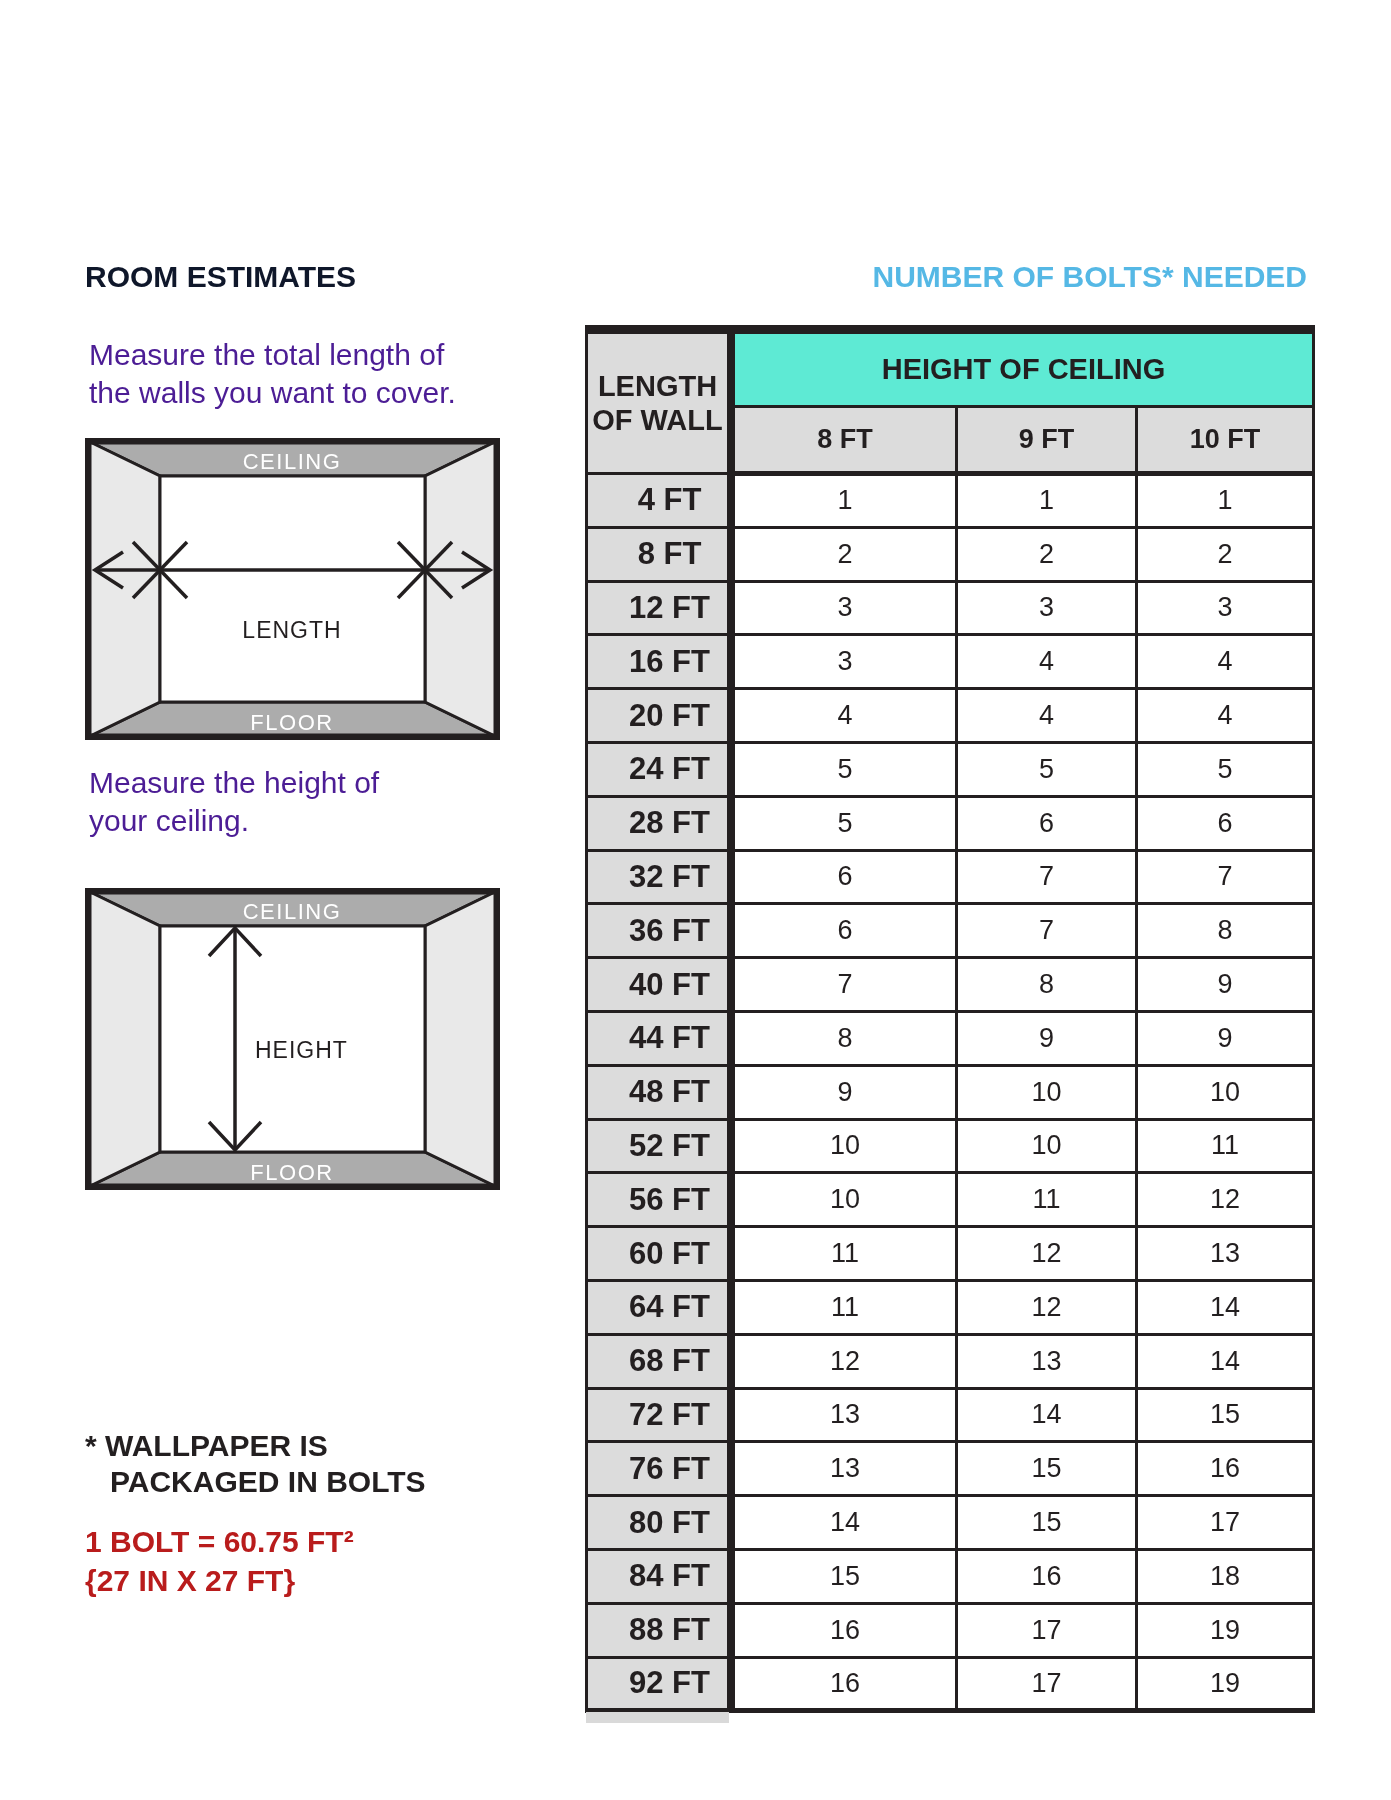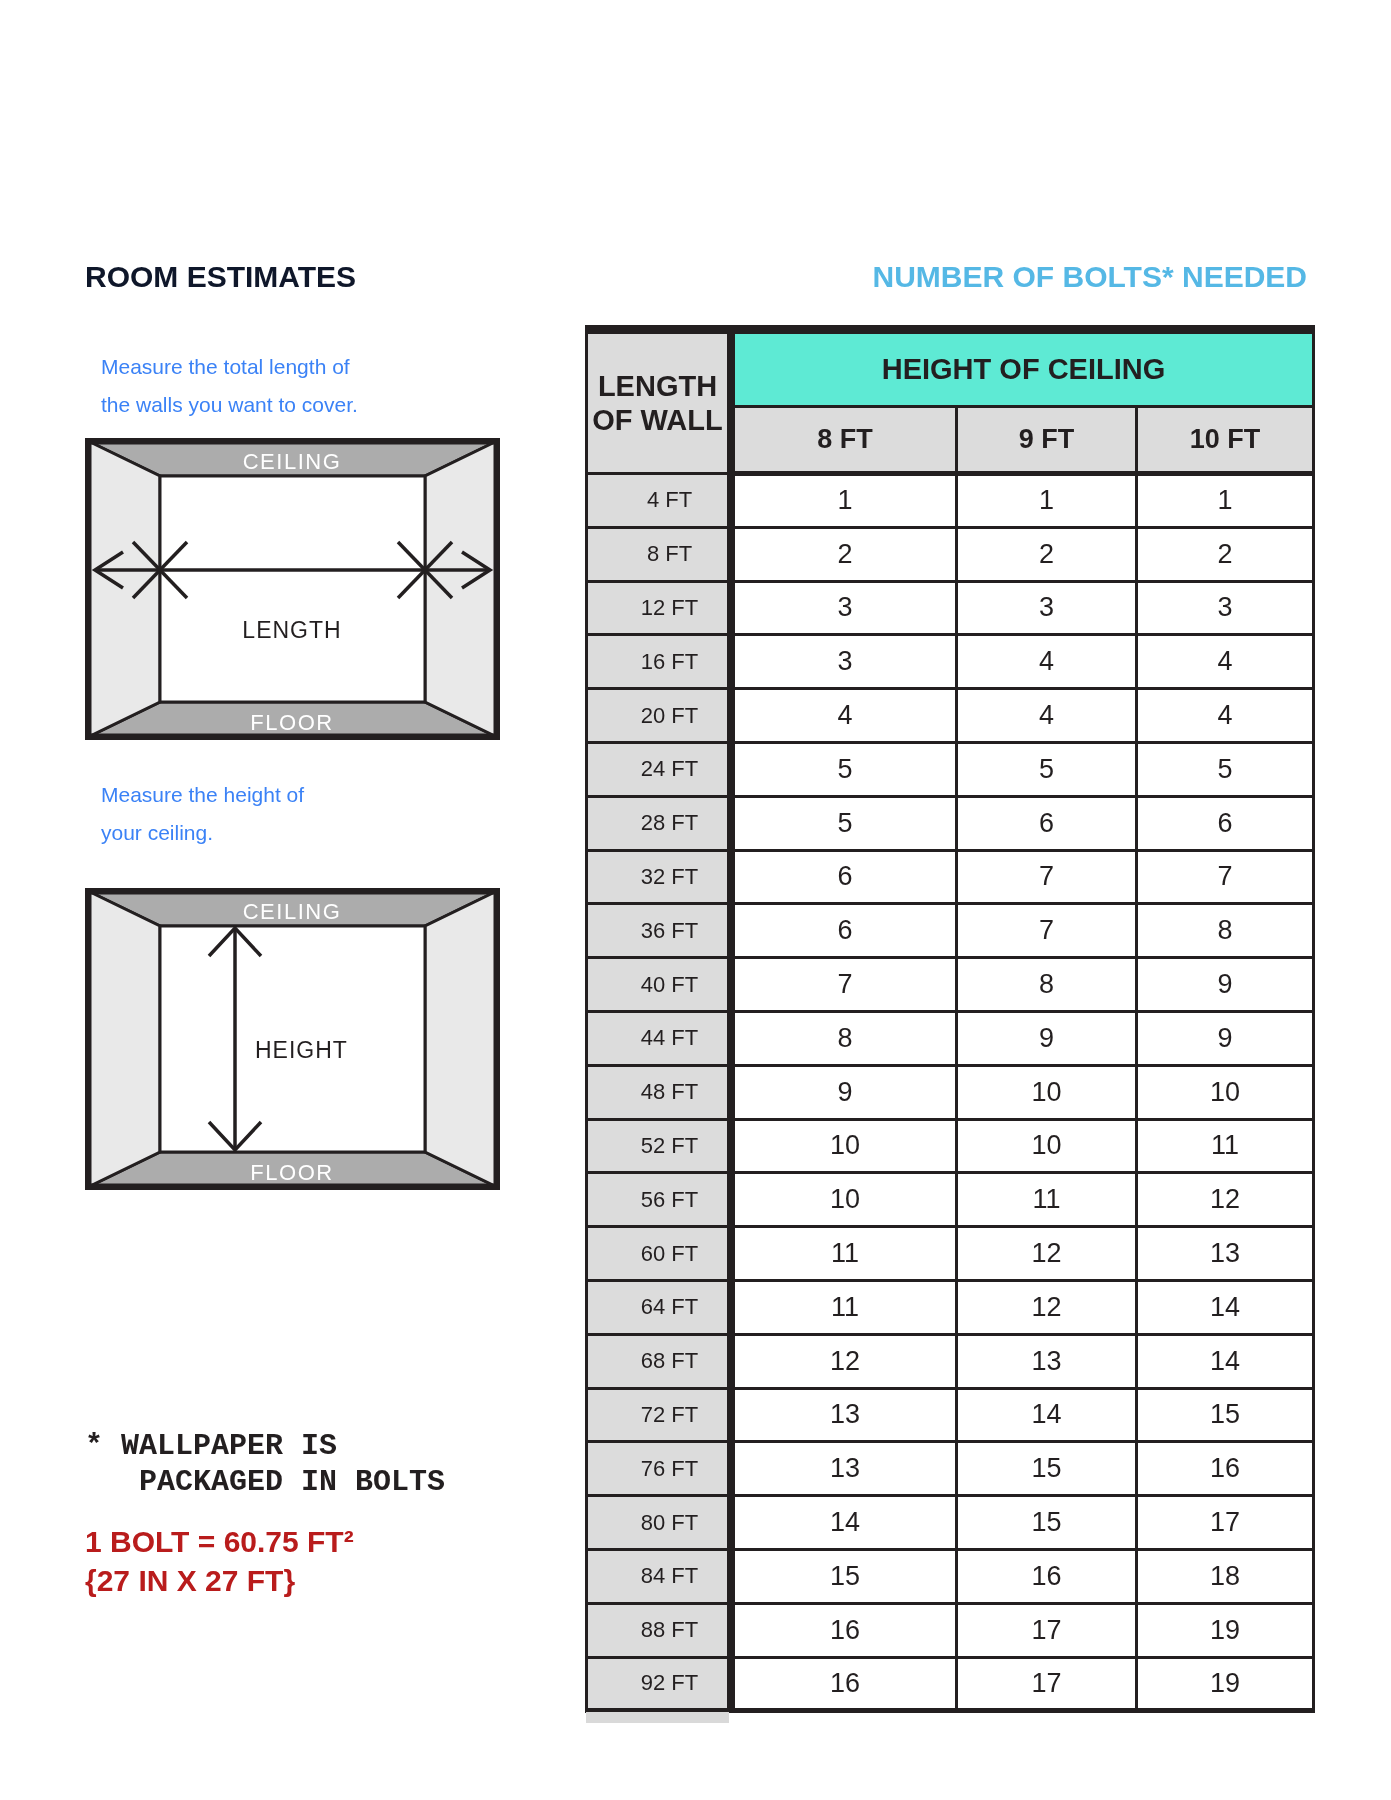--- a/index.html
+++ b/index.html
@@ -20,31 +20,31 @@
     position:absolute;left:85px;top:262px;
     font-size:30px;font-weight:bold;
     color:#0f172a;margin:0;line-height:1;
   }
   .table-heading{
     position:absolute;left:585px;top:262px;width:722px;
     text-align:right;font-size:30px;font-weight:bold;
     color:#55b8e5;margin:0;line-height:1;
   }
   .para{
-    position:absolute;left:85px;margin:16px;
-    font-size:21px;line-height:38px;color:#3b82f6;
+    position:absolute;left:85px;margin:4px;
+    font-size:30px;line-height:38px;color:#4c1d95;
     white-space:pre-line;
   }
   .para1{top:332px;}
   .para2{top:760px;}
   .para3{top:1231px;}
   .footnote{
     position:absolute;left:85px;top:1428px;margin:0;
     font-size:30px;font-weight:bold;line-height:36px;
-    color:#231f20;white-space:pre;font-family:Liberation Mono, monospace;
+    color:#231f20;white-space:pre;
   }
   .bolt-eq{
     position:absolute;left:85px;top:1522px;margin:0;
     font-size:30px;font-weight:bold;line-height:39px;
     color:#b91c1c;white-space:pre-line;
   }
   .diagram{position:absolute;left:85px;width:415px;height:302px;}
   .diagram1{top:438px;}
   .diagram2{top:888px;}
 
@@ -67,21 +67,21 @@
   .bolts-table .span-header{
     height:71px;background:#5eead4;
     font-size:29px;font-weight:bold;
   }
   .bolts-table .sub-header{
     height:63px;background:#dcdcdc;
     font-size:27px;font-weight:bold;
     border-bottom:5px solid #231f20;
   }
   .bolts-table .row-label{
-    background:#dcdcdc;font-size:22px;font-weight:normal;
+    background:#dcdcdc;font-size:31px;font-weight:bold;
     border-right:8px solid #231f20;
     padding-left:24px;
   }
   .bolts-table tbody tr{height:53.8px;}
   .bolts-table tbody td{font-size:27px;font-weight:normal;background:#ffffff;}
   .bolts-table tbody tr:last-child th,
   .bolts-table tbody tr:last-child td{border-bottom:5px solid #231f20;}
   .col-w8{width:220px;}
   .col-w9{width:177px;}
   .col-w10{width:174px;}

